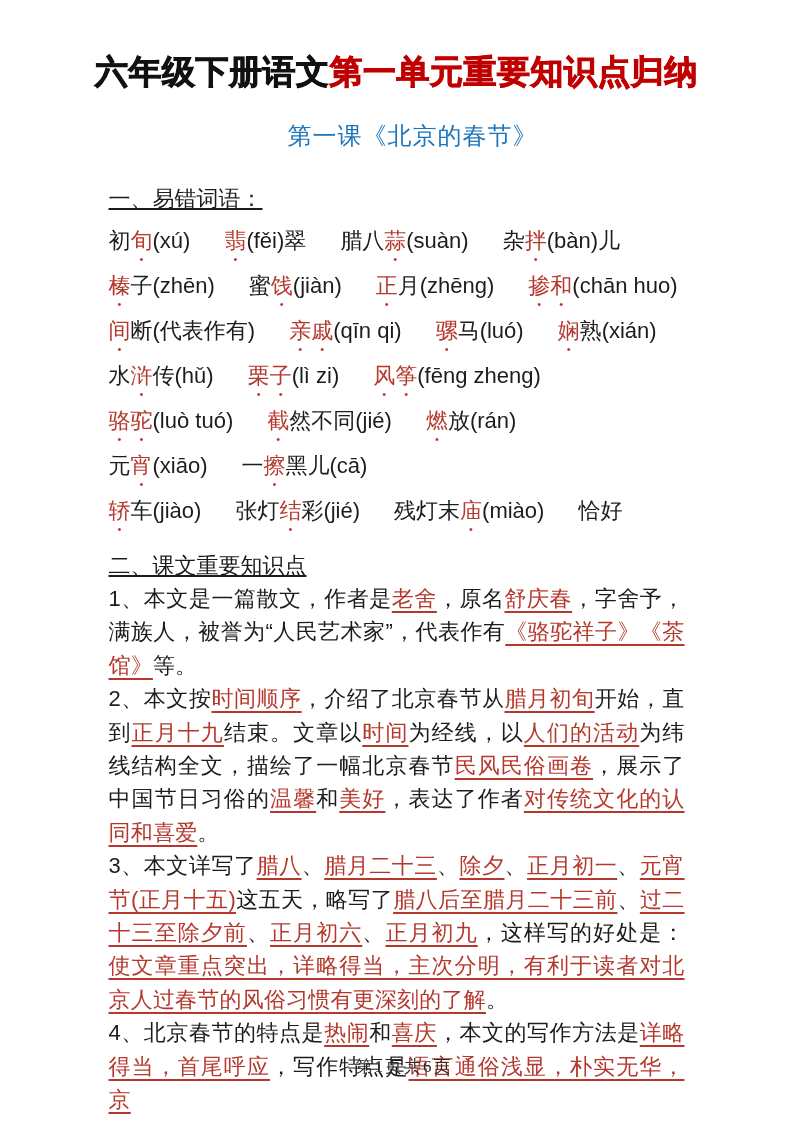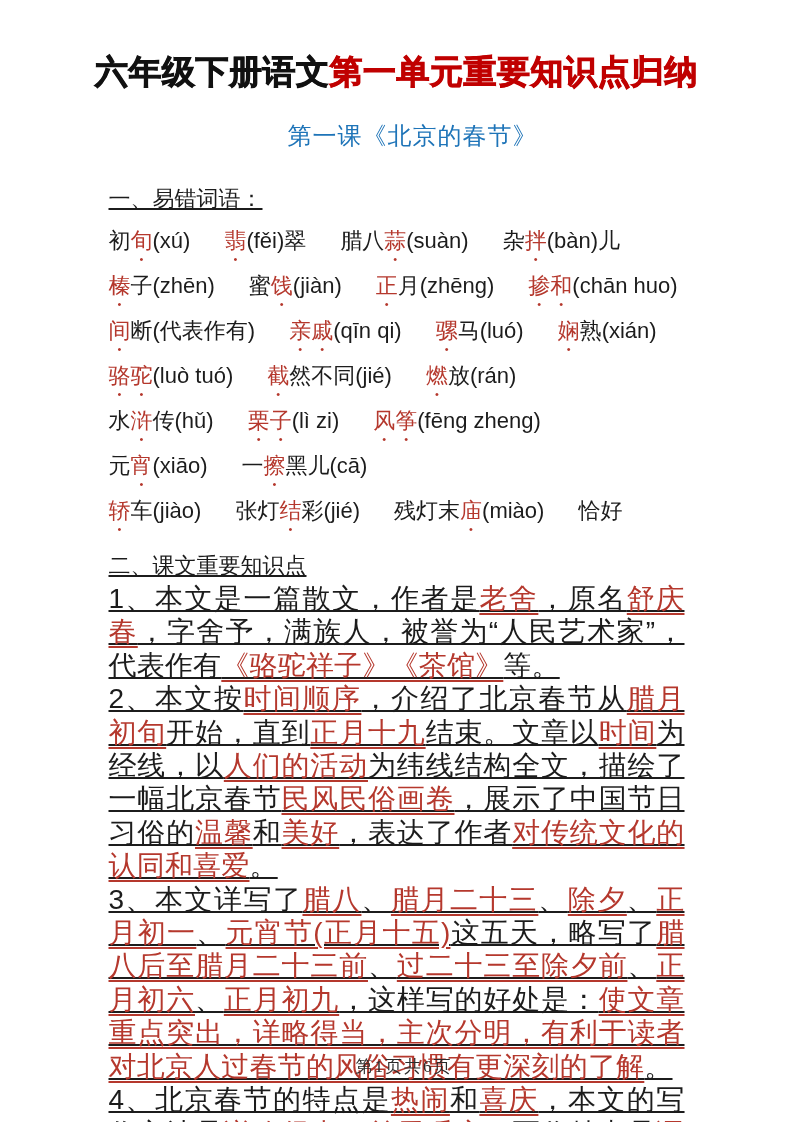--- a/index.html
+++ b/index.html
@@ -27,23 +27,22 @@
   }
   .word-entry{display:inline-block;}
   .red{color:var(--text-red,#b5382d);}
   .word-entry .red{
     -webkit-text-emphasis:filled dot var(--text-red,#b5382d);
     -webkit-text-emphasis-position:under right;
     text-emphasis:filled dot var(--text-red,#b5382d);
     text-emphasis-position:under right;
   }
   .points p{
-    margin:0;font-size:28px;line-height:33.4px;text-align:justify;
+    margin:0;font-size:22px;line-height:33.4px;text-align:justify;
     letter-spacing:0.2px;
-    text-decoration:underline;
   }
   .red-u{
     color:var(--text-red,#b5382d);
     text-decoration:underline;
     text-decoration-thickness:1.5px;
     text-underline-offset:5px;
     text-decoration-color:var(--text-red,#b5382d);
   }
   .page-footer{
     position:absolute;left:15px;right:0;bottom:44px;text-align:center;
@@ -79,28 +78,28 @@
           <span class="word-entry"><span class="red">正</span><span>月(zhēng)</span></span>
           <span class="word-entry"><span class="red">掺和</span><span>(chān huo)</span></span>
         </div>
         <div class="word-row">
           <span class="word-entry"><span class="red">间</span><span>断(代表作有)</span></span>
           <span class="word-entry"><span class="red">亲戚</span><span>(qīn qi)</span></span>
           <span class="word-entry"><span class="red">骡</span><span>马(luó)</span></span>
           <span class="word-entry"><span class="red">娴</span><span>熟(xián)</span></span>
         </div>
         <div class="word-row">
+          <span class="word-entry"><span>水</span><span class="red">浒</span><span>传(hǔ)</span></span>
+          <span class="word-entry"><span class="red">栗子</span><span>(lì zi)</span></span>
+          <span class="word-entry"><span class="red">风筝</span><span>(fēng zheng)</span></span>
+        </div>
+        <div class="word-row">
           <span class="word-entry"><span class="red">骆驼</span><span>(luò tuó)</span></span>
           <span class="word-entry"><span class="red">截</span><span>然不同(jié)</span></span>
           <span class="word-entry"><span class="red">燃</span><span>放(rán)</span></span>
-        </div>
-        <div class="word-row">
-          <span class="word-entry"><span>水</span><span class="red">浒</span><span>传(hǔ)</span></span>
-          <span class="word-entry"><span class="red">栗子</span><span>(lì zi)</span></span>
-          <span class="word-entry"><span class="red">风筝</span><span>(fēng zheng)</span></span>
         </div>
         <div class="word-row">
           <span class="word-entry"><span>元</span><span class="red">宵</span><span>(xiāo)</span></span>
           <span class="word-entry"><span>一</span><span class="red">擦</span><span>黑儿(cā)</span></span>
         </div>
         <div class="word-row">
           <span class="word-entry"><span class="red">轿</span><span>车(jiào)</span></span>
           <span class="word-entry"><span>张灯</span><span class="red">结</span><span>彩(jié)</span></span>
           <span class="word-entry"><span>残灯末</span><span class="red">庙</span><span>(miào)</span></span>
           <span class="word-entry"><span>恰好</span></span>

